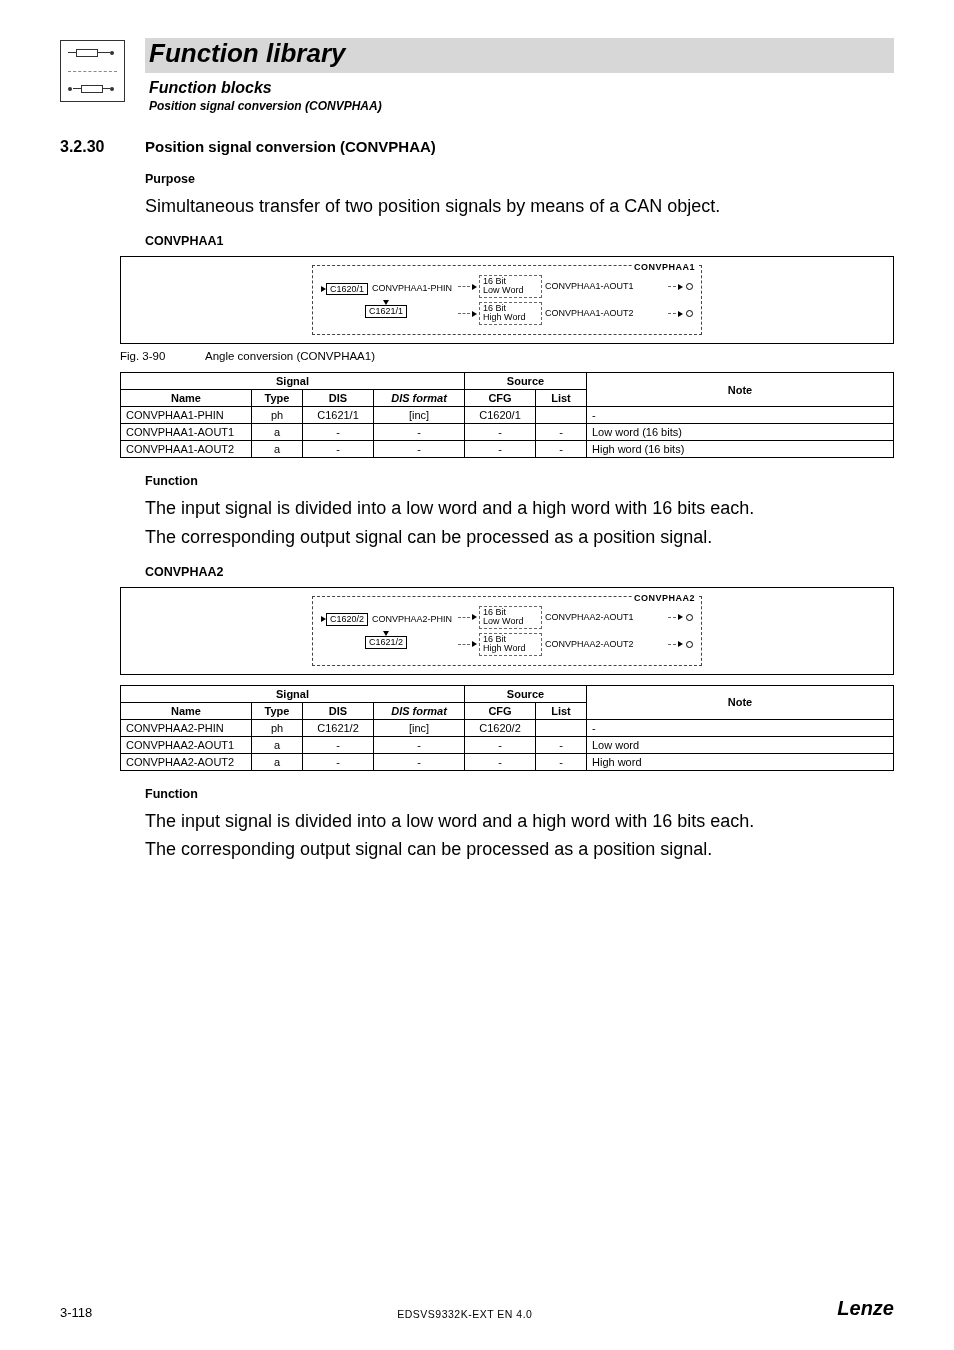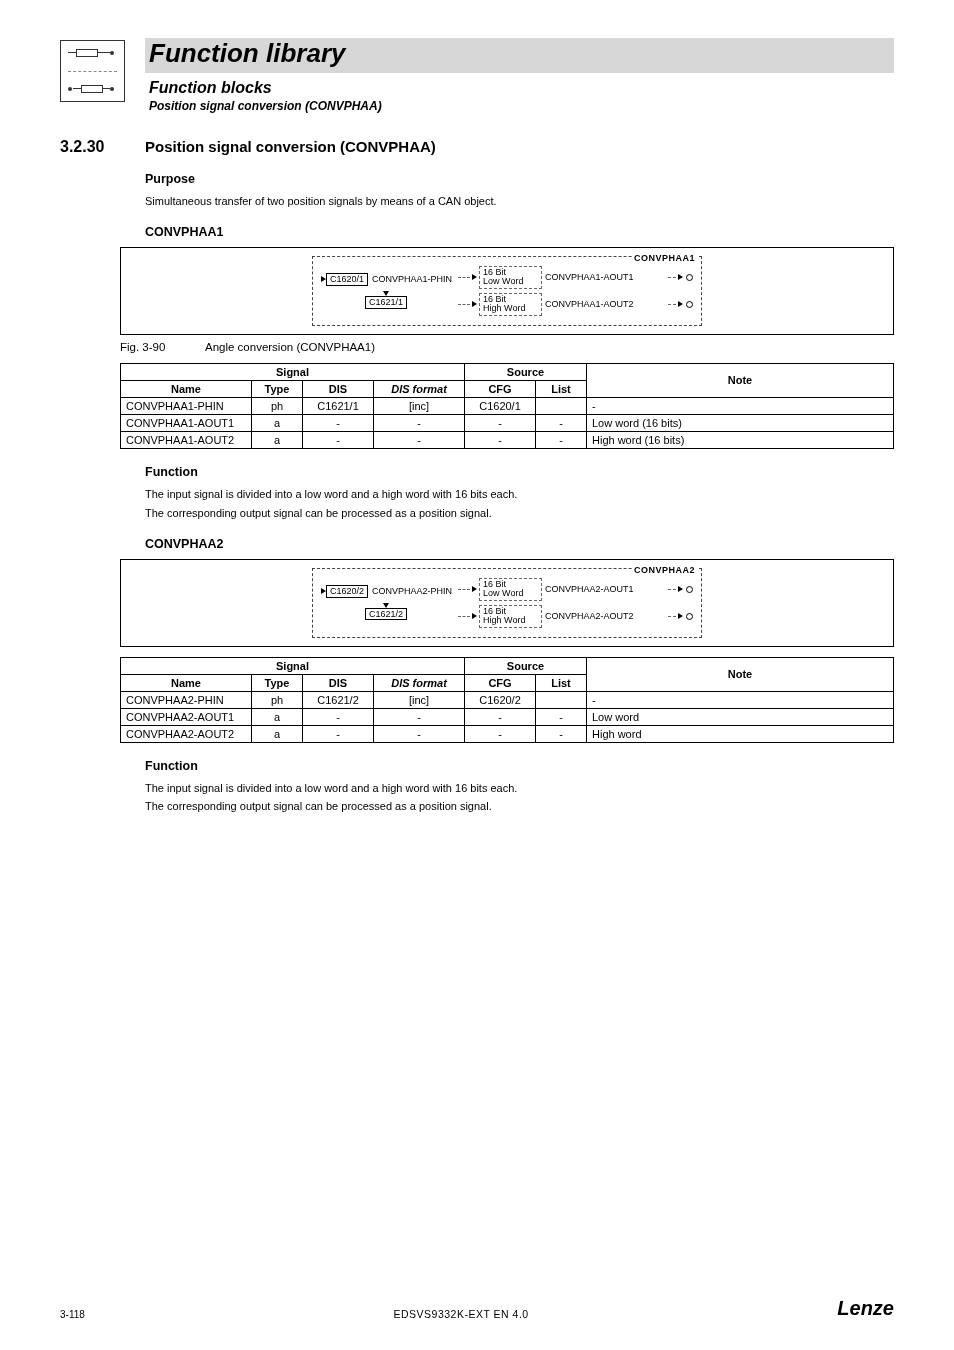--- a/index.html
+++ b/index.html
@@ -63,21 +63,21 @@
   .title-main { font-size: 26px; font-weight: bold; font-style: italic; }
   .title-sub  { font-size: 16px; font-weight: bold; font-style: italic; margin-top: 4px; margin-left: 4px; }
   .title-sub2 { font-size: 12px; font-weight: bold; font-style: italic; margin-top: 2px; margin-left: 4px; }
 
   .section-row { display: flex; margin-top: 25px; }
   .sec-num   { width: 85px; flex: 0 0 85px; font-size: 16px; font-weight: bold; }
   .sec-title { font-size: 15px; font-weight: bold; }
 
   .content { margin-left: 85px; }
   .h4 { font-weight: bold; font-size: 12.5px; margin: 16px 0 8px 0; }
-  .p  { font-size: 11px; line-height: 1.35; margin: 4px 0; }
+  .p  { font-size: 18px; line-height: 1.35; margin: 4px 0; }
 
   .fig-frame {
     border: 1px solid #000;
     margin-left: -25px;
     margin-right: 0;
     padding: 8px 0 8px 0;
     display: flex;
     justify-content: center;
     margin-top: 6px;
   }
@@ -183,21 +183,21 @@
   .tw-cfg  { width: 60px; }
   .tw-list { width: 40px; }
 
   .footer {
     position: absolute;
     left: 60px; right: 60px; bottom: 30px;
     display: flex;
     justify-content: space-between;
     align-items: flex-end;
   }
-  .footer .pg { font-size: 10px; }
+  .footer .pg { font-size: 13px; }
   .footer .doc { font-size: 10.5px; letter-spacing: .5px; }
   .footer .brand { font-size: 20px; font-weight: bold; font-style: italic; }
 </style>
 </head>
 <body>
 
 <div class="page">
 
   <div class="header-row">
     <div class="icon-box">

